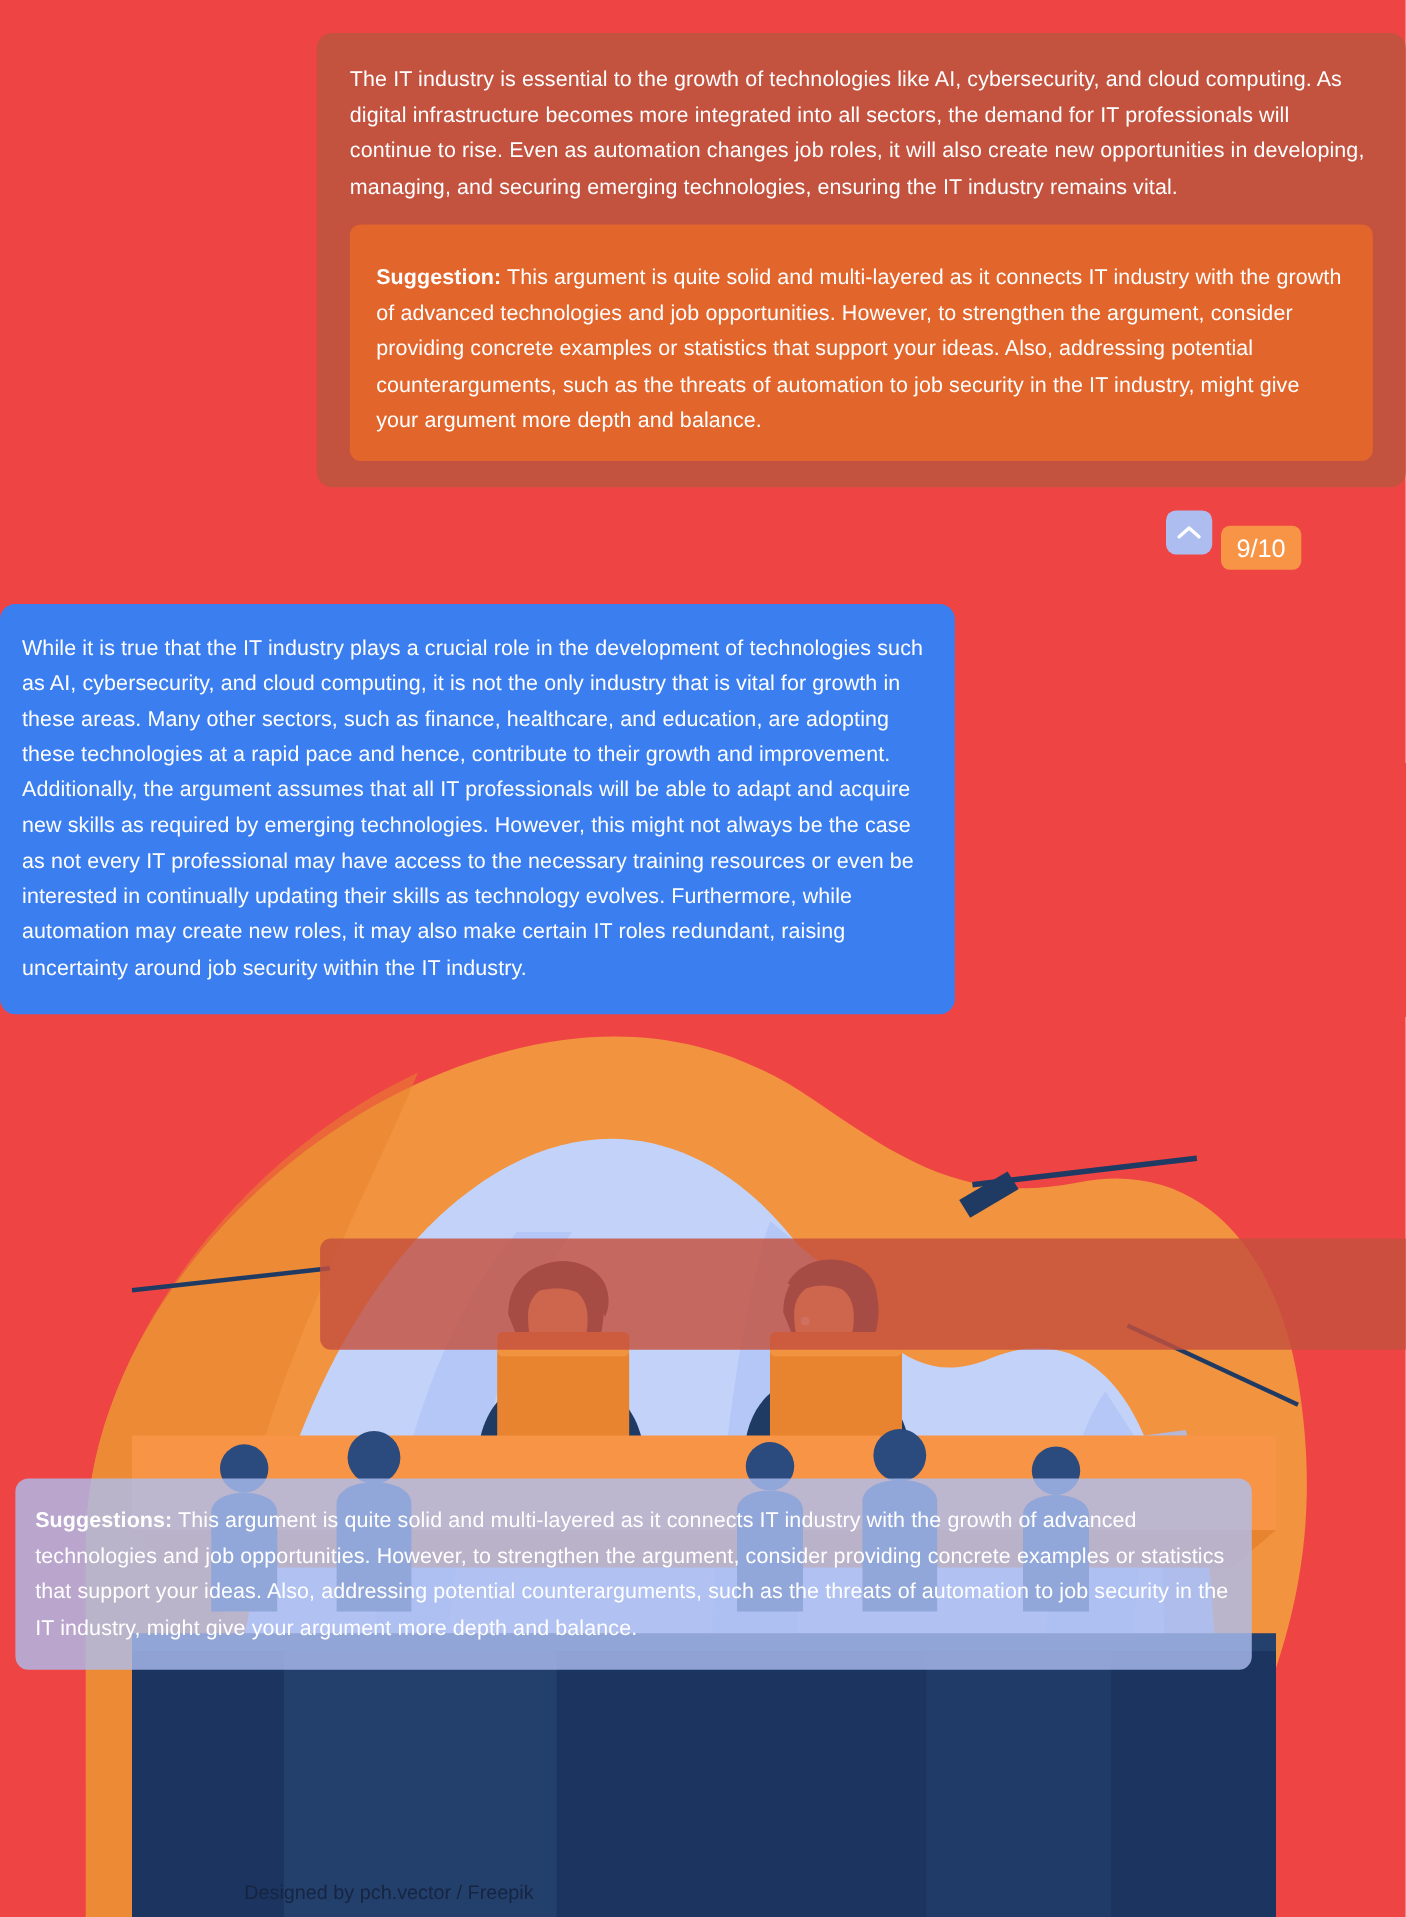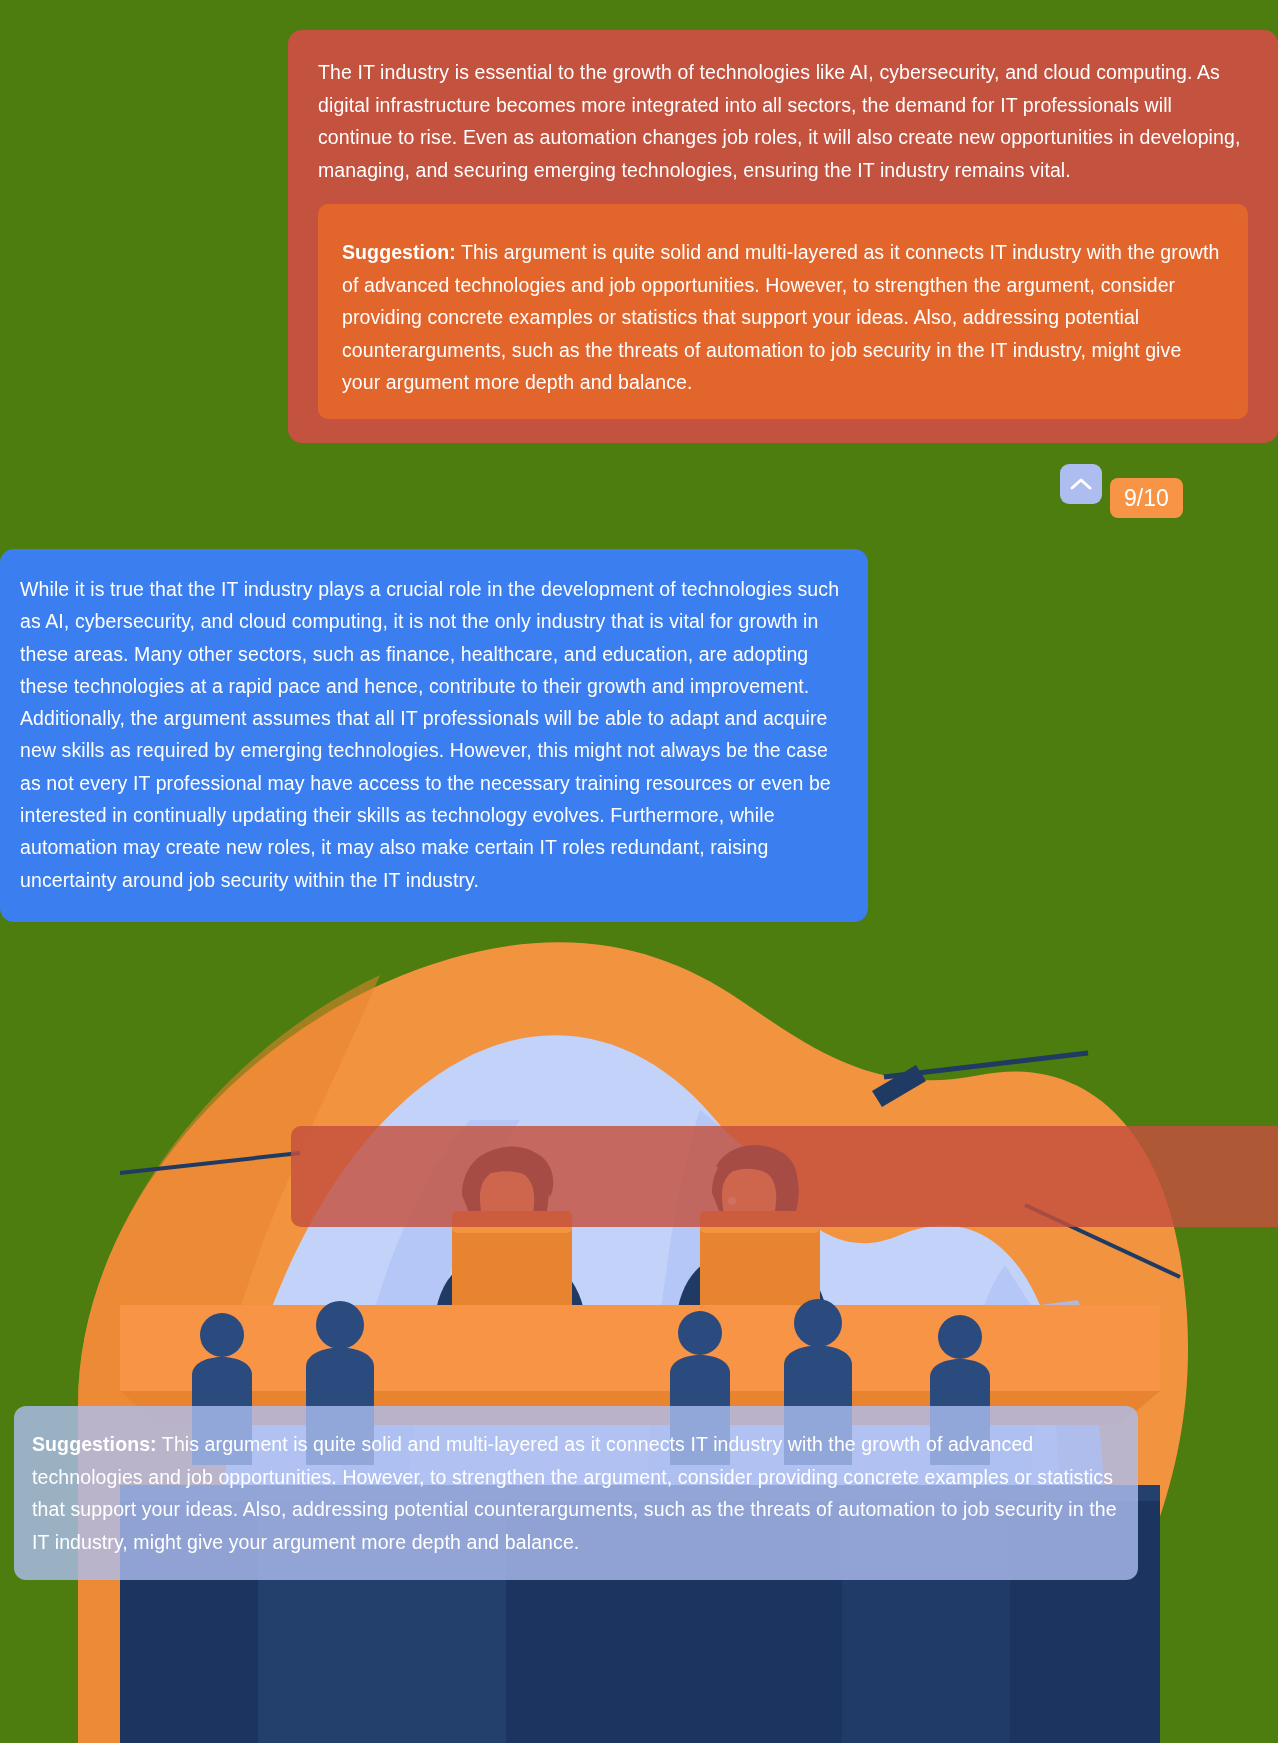--- a/index.html
+++ b/index.html
@@ -7,21 +7,21 @@
     width: 1278px;
     height: 1743px;
     background: #ffffff;
     font-family: "Liberation Sans", sans-serif;
     overflow: hidden;
   }
   .page {
     position: relative;
     width: 1278px;
     height: 1743px;
-    background: #4d7c0f;
+    background: #ef4444;
   }
 
   
   .ai-bubble {
     position: absolute;
     left: 288px;
     top: 30px;
     width: 990px;
     background: #c3523f;
     border-radius: 14px 14px 14px 14px;
@@ -133,21 +133,21 @@
     line-height: 28px;
     white-space: nowrap;
   }
   .score-chip .lbl { font-weight: 700; }
   .score-chip .val { font-weight: 400; }
 
   
   .suggestions-panel {
     position: absolute;
     left: 14px;
-    top: 1406px;
+    top: 1344px;
     width: 1124px;
     background: rgba(173, 190, 240, 0.80);
     border-radius: 12px;
     padding: 22px 20px 22px 18px;
   }
   .suggestions-panel-text {
     color: #ffffff;
     font-size: 19.5px;
     line-height: 32.5px;
     letter-spacing: 0.1px;
@@ -281,14 +281,15 @@
     </svg>
   </div>
 
   <div class="podium-banner"></div>
 
 
   <div class="suggestions-panel">
     <div class="suggestions-panel-text"><b>Suggestions:</b><span> This argument is quite solid and multi-layered as it connects IT industry with the growth of advanced technologies and job opportunities. However, to strengthen the argument, consider providing concrete examples or statistics that support your ideas. Also, addressing potential counterarguments, such as the threats of automation to job security in the IT industry, might give your argument more depth and balance.</span></div>
   </div>
 
+  <div class="credit">Designed by pch.vector / Freepik</div>
 
 </div>
 
 </body></html>

